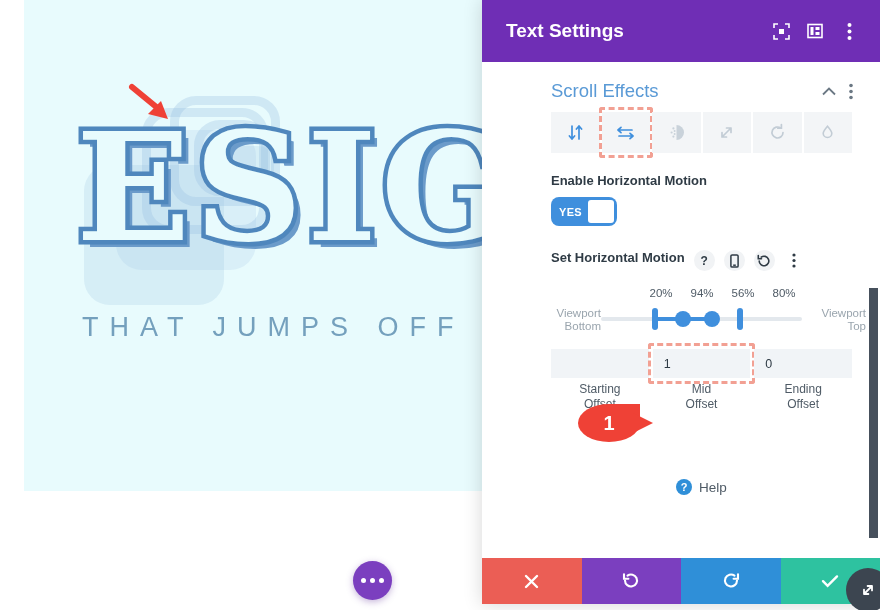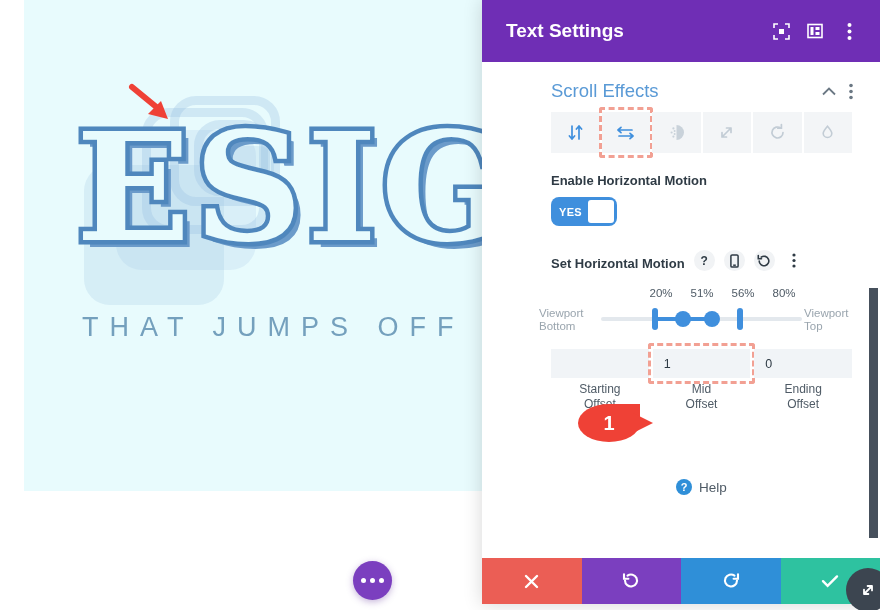--- a/index.html
+++ b/index.html
@@ -82,21 +82,21 @@
 
   .m-body { flex: 1; overflow: hidden; position: relative; padding: 0 0 0 0; background:#fff;margin-left:41px; }
 
   .sect-head { display: flex; align-items: center; padding: 18px 18px 0 28px; }
   .sect-title { color: #5a9ad6; font-size: 18.5px; font-weight: 400; flex: 1; }
   .sect-ico { width: 22px; height: 22px; display: flex; align-items: center; justify-content: center; color: #7a8794; }
 
   .field-label {
     padding: 20px 28px 0 28px; font-size: 13px; font-weight: 700; color: #2f3b45;
   }
-  .label-row { display: flex; align-items: flex-end; gap: 9px; padding: 24px 28px 0 28px; }
+  .label-row { display: flex; align-items: flex-start; gap: 9px; padding: 24px 28px 0 28px; }
   .label-row .lbl { font-size: 13px; font-weight: 700; color: #2f3b45; }
   .mini-ico {
     width: 21px; height: 21px; border-radius: 50%; background: #f1f3f5;
     display: flex; align-items: center; justify-content: center; color: #2f3b45;
     font-size: 12px; font-weight: 700;
   }
   .mini-ico.plain { background: transparent; }
 
   .fx-row { display: flex; margin: 10px 28px 0 28px; }
   .fx-btn {
@@ -119,21 +119,21 @@
 
   
   .slider-wrap { margin: 16px 28px 0 28px; position: relative; height: 58px; }
   .pct { position: absolute; top: 0; font-size: 11.5px; color: #4f5b66; transform: translateX(-50%); }
   .s-track {
     position: absolute; left: 50px; right: 50px; top: 30px; height: 4px;
     background: #e3e8ed; border-radius: 2px;
   }
   .s-fill { position: absolute; top: 0; height: 4px; background: #3f8fdd; }
   .vp-label {
-    position: absolute; top: 20px; font-size: 11.5px; color: #9aa5ae; line-height: 13px; text-align: left;
+    position: absolute; top: 20px; font-size: 11.5px; color: #9aa5ae; line-height: 13px; text-align: right;
   }
   .vp-left { left: -12px; width: 62px; }
   .vp-right { right: -14px; width: 62px; }
   .h-bar {
     position: absolute; top: -9px; width: 6px; height: 22px; border-radius: 3px;
     background: #3f8fdd; transform: translateX(-50%);
   }
   .h-dot {
     position: absolute; top: -6px; width: 16px; height: 16px; border-radius: 50%;
     background: #3f8fdd; transform: translateX(-50%);
@@ -346,21 +346,21 @@
           <svg width="4" height="15" viewBox="0 0 4 15" fill="#2f3b45">
             <circle cx="2" cy="2" r="1.6"></circle>
               <circle cx="2" cy="7.5" r="1.6"></circle>
               <circle cx="2" cy="13" r="1.6"></circle>
           </svg>
         </div>
       </div>
 
       <div class="slider-wrap">
         <div class="pct" style="left:110px;">20%</div>
-        <div class="pct" style="left:151px;">51%</div>
+        <div class="pct" style="left:151px;">94%</div>
         <div class="pct" style="left:192px;">56%</div>
         <div class="pct" style="left:233px;text-align:center;">80%</div>
 
         <div class="vp-label vp-left">
           <div>Viewport</div>
           <div>Bottom</div>
         </div>
         <div class="vp-label vp-right">
           <div>Viewport</div>
           <div>Top</div>

